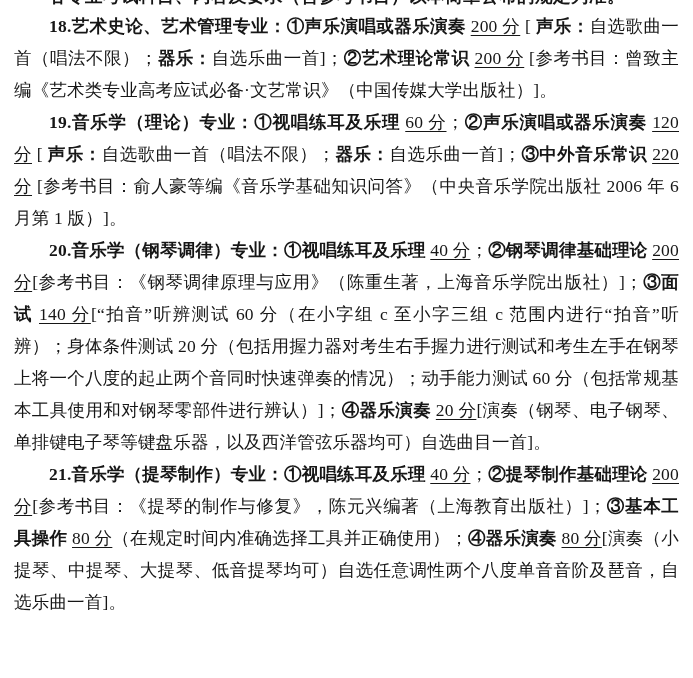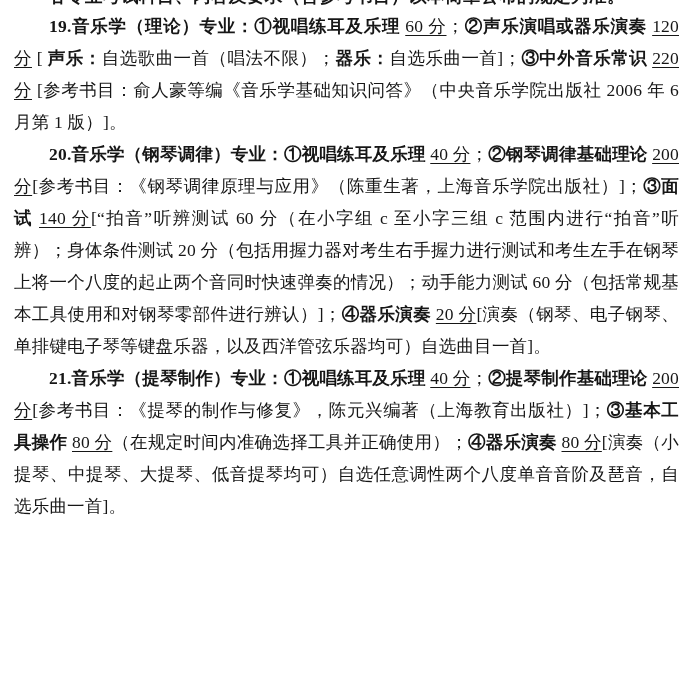--- a/index.html
+++ b/index.html
@@ -23,17 +23,18 @@
   .u{text-decoration:underline;text-underline-offset:3px;text-decoration-thickness:1px;}
 </style>
 </head>
 <body style="background: rgb(255, 255, 255); color: rgb(22, 22, 22);">
 
 <div class="page">
   <div class="clip">
     <span class="inner">各专业考试科目、内容及要求（含参考书目）以本简章公布的规定为准。</span>
   </div>
   <main id="doc-body">
+      <p class="para"><span class="b">18.艺术史论、艺术管理专业：①声乐演唱或器乐演奏 </span><span class="u">200 分</span><span> [ </span><span class="b">声乐：</span><span>自选歌曲一首（唱法不限）；</span><span class="b">器乐：</span><span>自选乐曲一首]；</span><span class="b">②艺术理论常识 </span><span class="u">200 分</span><span> [参考书目：曾致主编《艺术类专业高考应试必备·文艺常识》（中国传媒大学出版社）]。</span></p>
       <p class="para"><span class="b">19.音乐学（理论）专业：①视唱练耳及乐理 </span><span class="u">60 分</span><span>；</span><span class="b">②声乐演唱或器乐演奏 </span><span class="u">120 分</span><span> [ </span><span class="b">声乐：</span><span>自选歌曲一首（唱法不限）；</span><span class="b">器乐：</span><span>自选乐曲一首]；</span><span class="b">③中外音乐常识 </span><span class="u">220 分</span><span> [参考书目：俞人豪等编《音乐学基础知识问答》（中央音乐学院出版社 2006 年 6 月第 1 版）]。</span></p>
       <p class="para"><span class="b">20.音乐学（钢琴调律）专业：①视唱练耳及乐理 </span><span class="u">40 分</span><span>；</span><span class="b">②钢琴调律基础理论 </span><span class="u">200 分</span><span>[参考书目：《钢琴调律原理与应用》（陈重生著，上海音乐学院出版社）]；</span><span class="b">③面试 </span><span class="u">140 分</span><span>[“拍音”听辨测试 60 分（在小字组 c 至小字三组 c 范围内进行“拍音”听辨）；身体条件测试 20 分（包括用握力器对考生右手握力进行测试和考生左手在钢琴上将一个八度的起止两个音同时快速弹奏的情况）；动手能力测试 60 分（包括常规基本工具使用和对钢琴零部件进行辨认）]；</span><span class="b">④器乐演奏 </span><span class="u">20 分</span><span>[演奏（钢琴、电子钢琴、单排键电子琴等键盘乐器，以及西洋管弦乐器均可）自选曲目一首]。</span></p>
       <p class="para"><span class="b">21.音乐学（提琴制作）专业：①视唱练耳及乐理 </span><span class="u">40 分</span><span>；</span><span class="b">②提琴制作基础理论 </span><span class="u">200 分</span><span>[参考书目：《提琴的制作与修复》，陈元兴编著（上海教育出版社）]；</span><span class="b">③基本工具操作 </span><span class="u">80 分</span><span>（在规定时间内准确选择工具并正确使用）；</span><span class="b">④器乐演奏 </span><span class="u">80 分</span><span>[演奏（小提琴、中提琴、大提琴、低音提琴均可）自选任意调性两个八度单音音阶及琶音，自选乐曲一首]。</span></p>
     </main>
 </div>
 
 </body></html>

